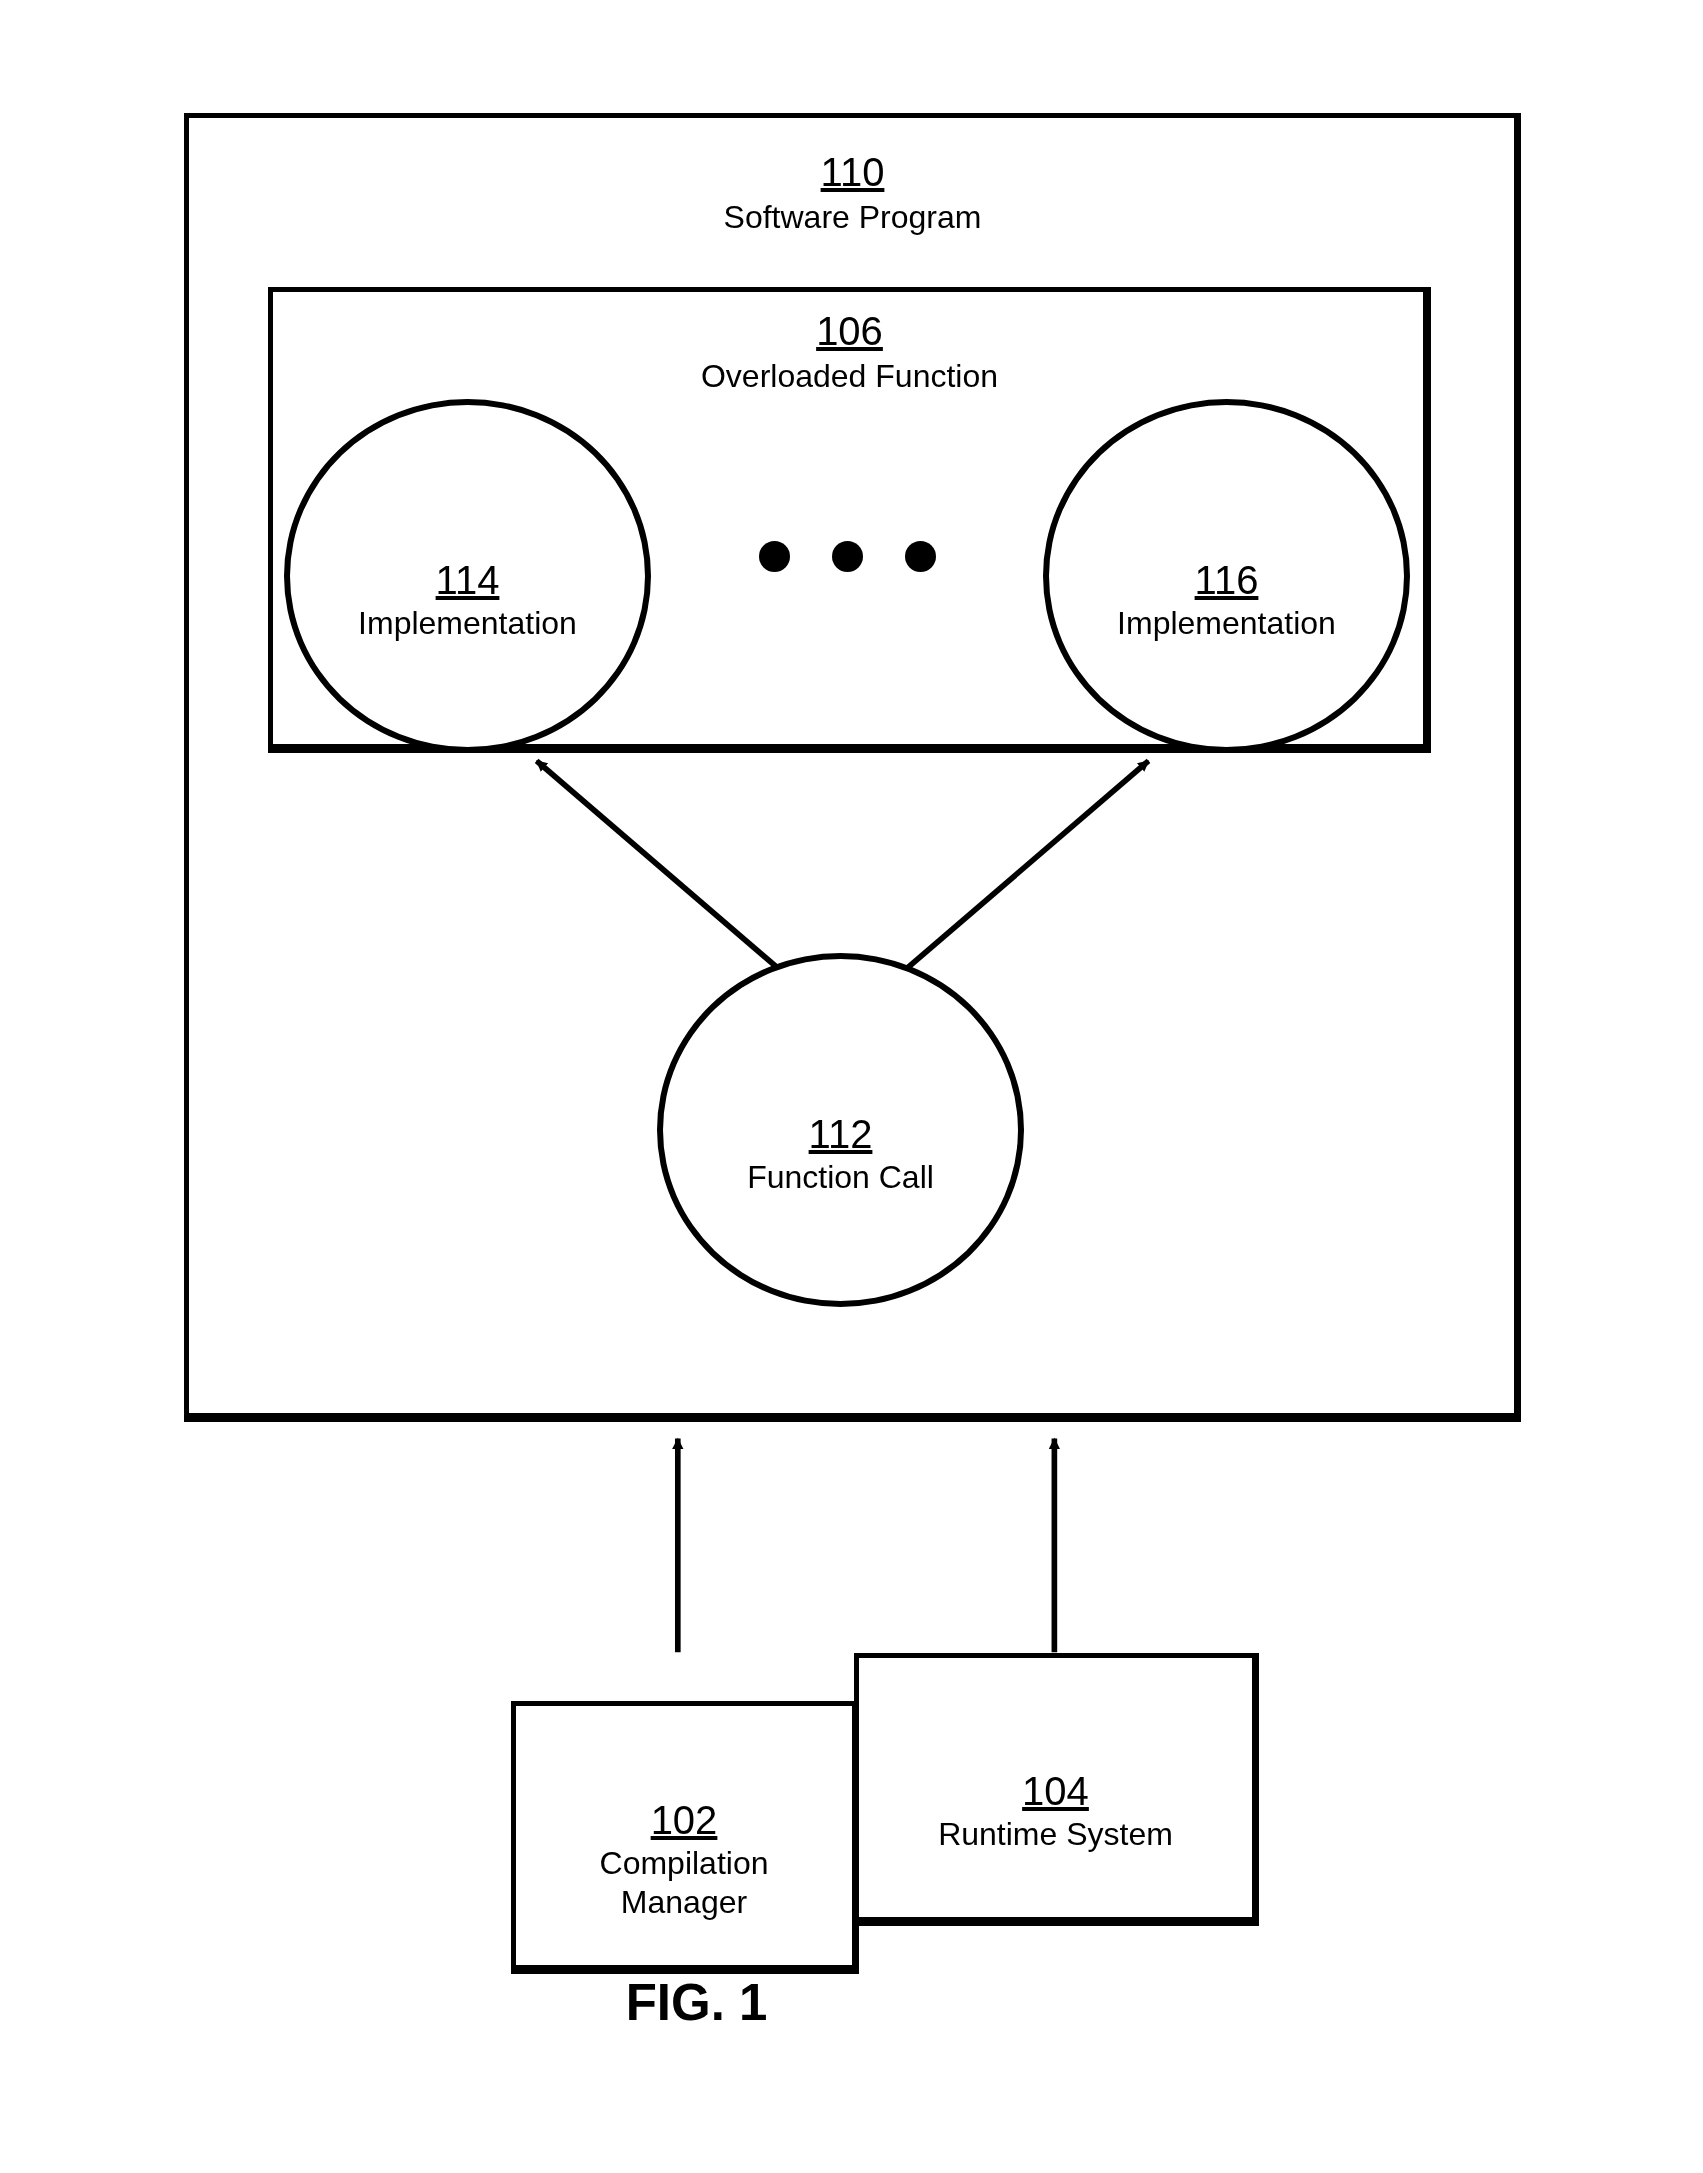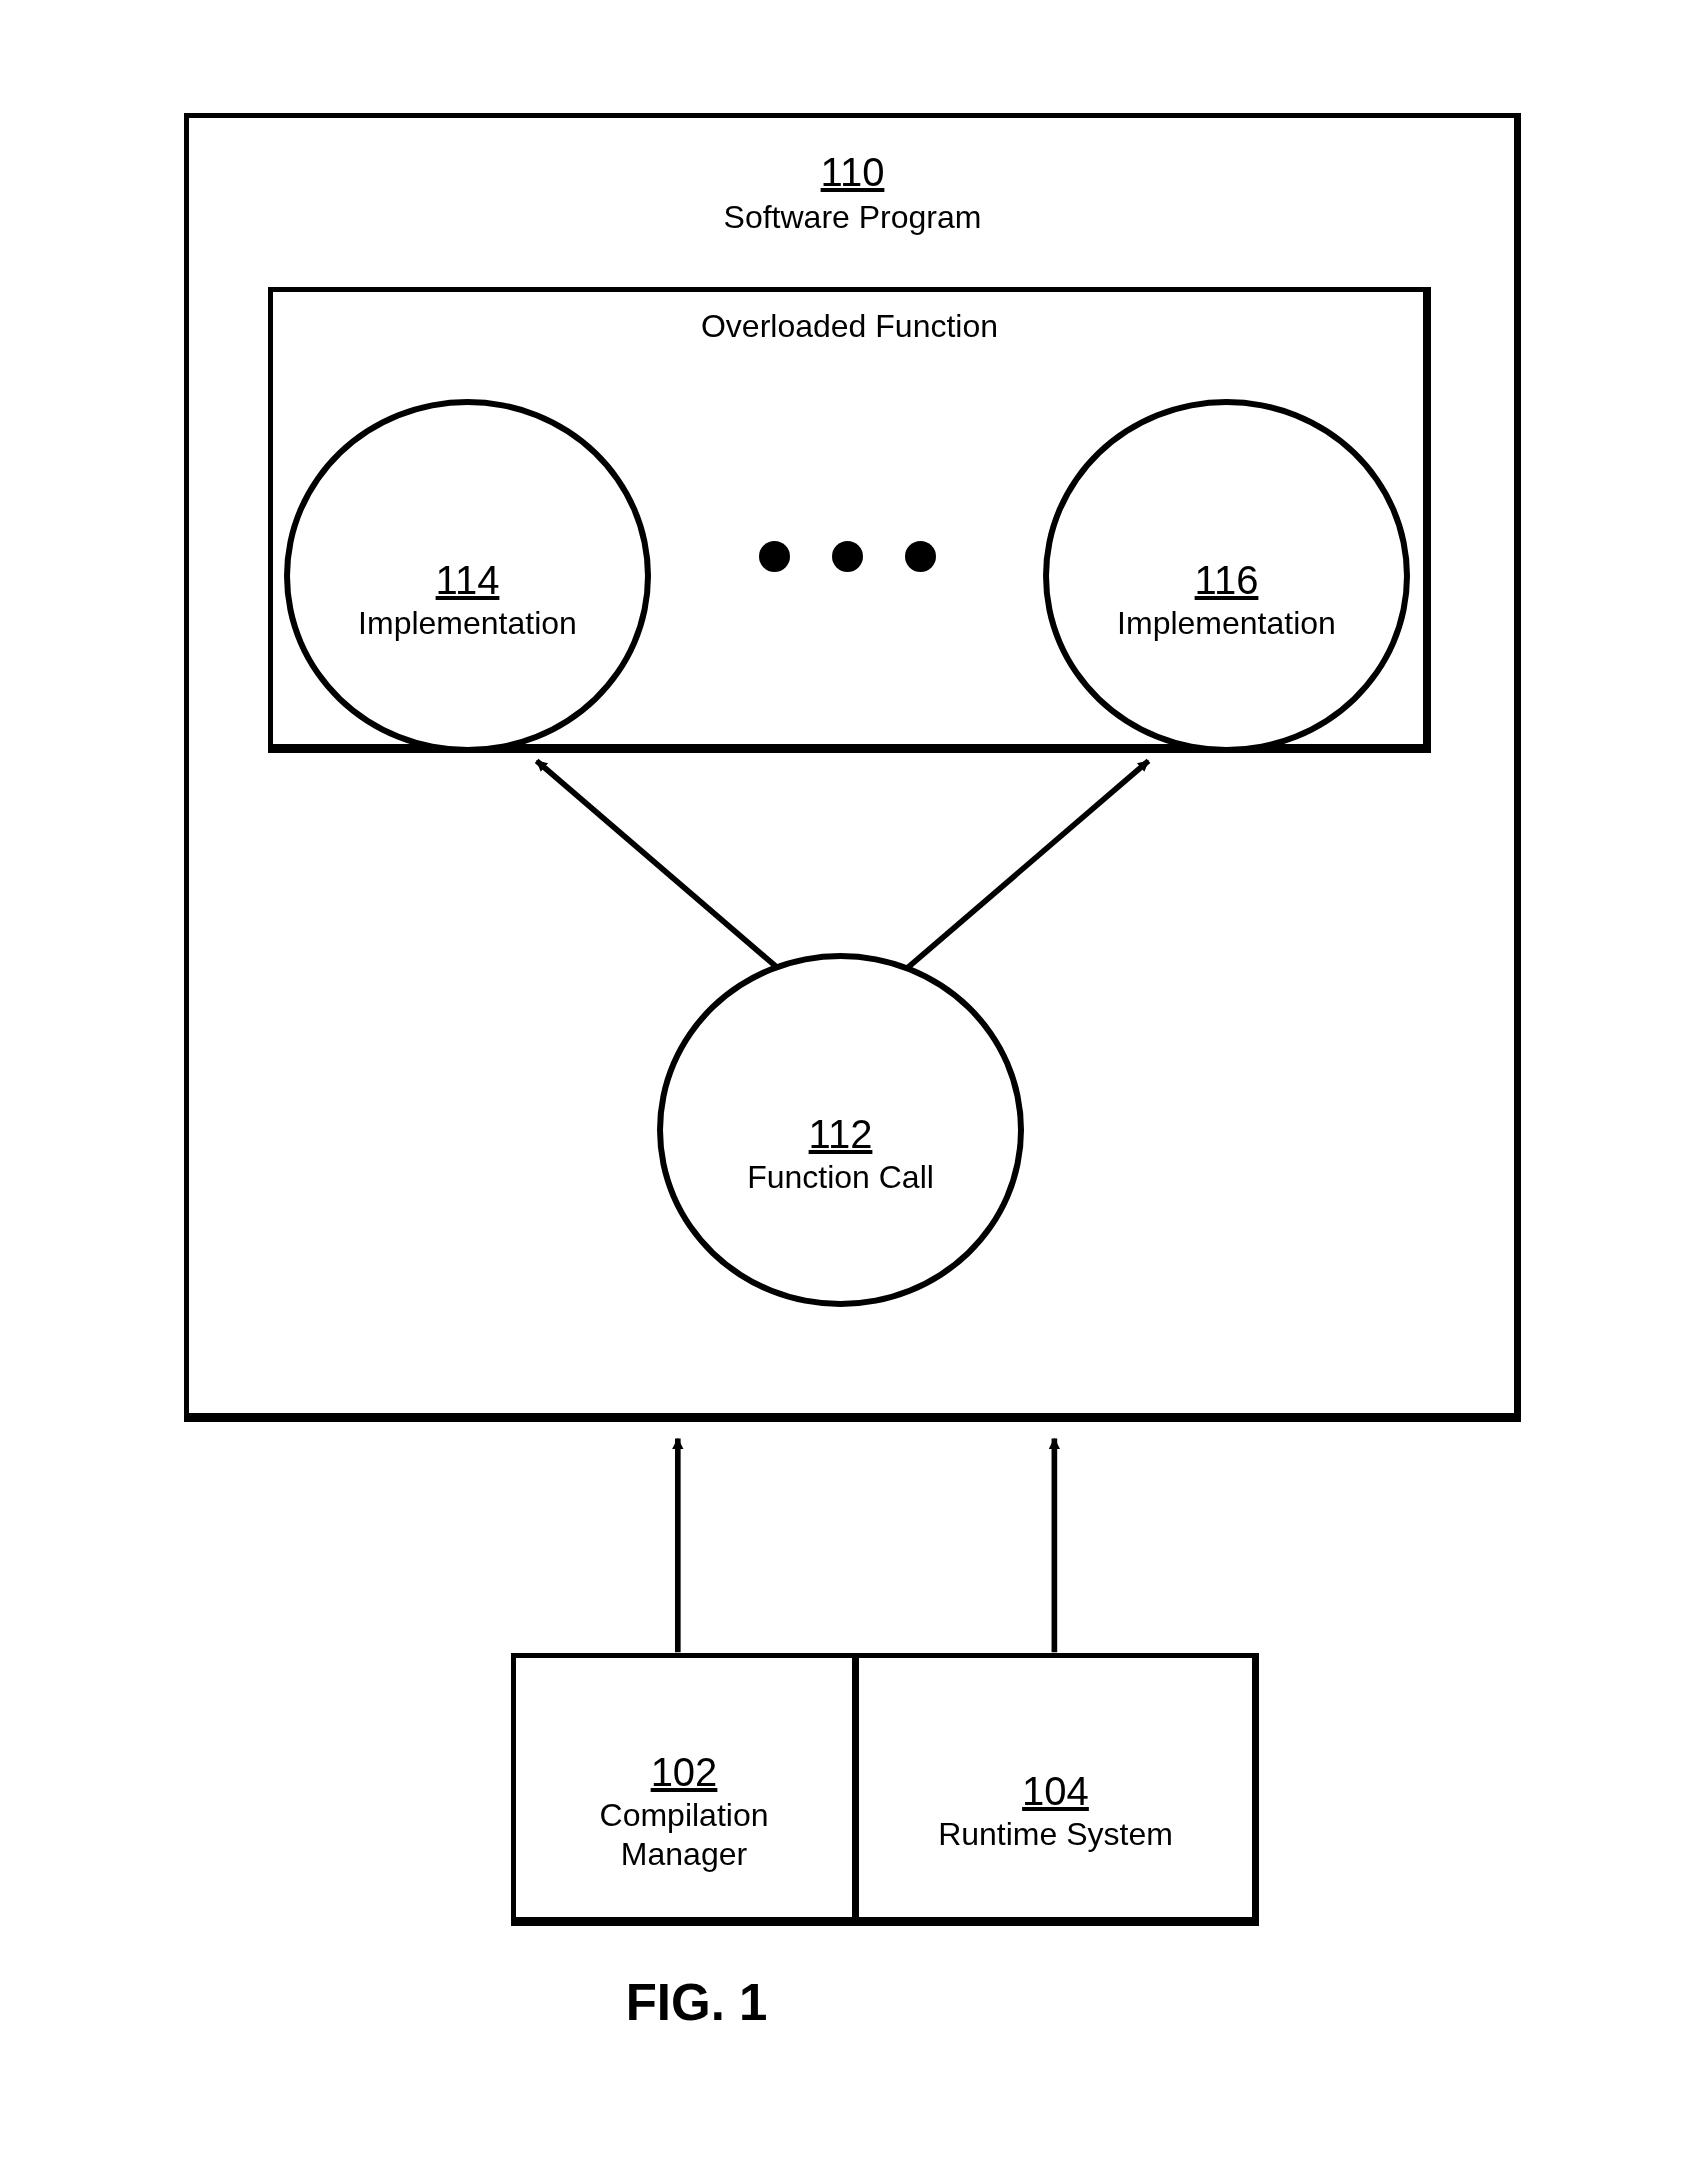--- a/index.html
+++ b/index.html
@@ -115,21 +115,21 @@
       border-right-width: 7.5px;
       border-bottom-width: 9.4px;
       display: flex;
       flex-direction: column;
       align-items: center;
       justify-content: center;
       background: #fff;
     }
     .box-102 {
       left: 511px;
-      top: 1653px;
+      top: 1701px;
       width: 348px;
       height: 273px;
     }
     .box-104 {
       left: 854px;
       top: 1653px;
       width: 405px;
       height: 273px;
     }
     .fig-label {
@@ -158,20 +158,21 @@
   <div class="outer-box"></div>
 
   <div class="title-block title-110">
     <span class="num-underline">110</span>
     <span class="label-text">Software Program</span>
   </div>
 
   <div class="inner-box"></div>
 
   <div class="title-block title-106">
+    <span class="num-underline">106</span>
     <span class="label-text">Overloaded Function</span>
   </div>
 
   <div class="circle circle-114">
     <div class="label-block">
       <span class="num-underline">114</span>
       <span class="label-text">Implementation</span>
     </div>
   </div>
 

